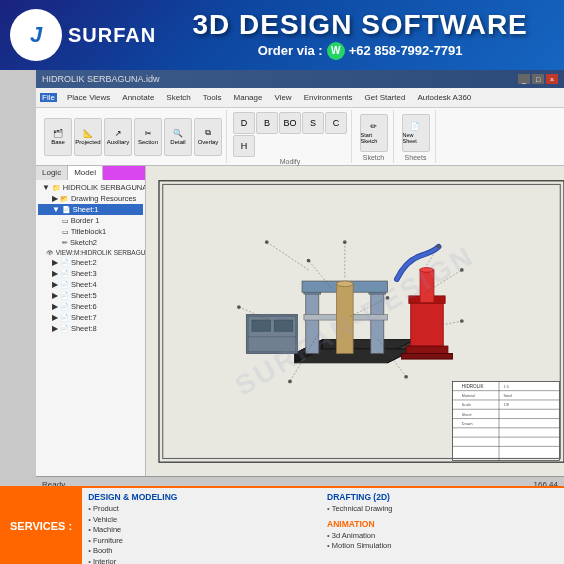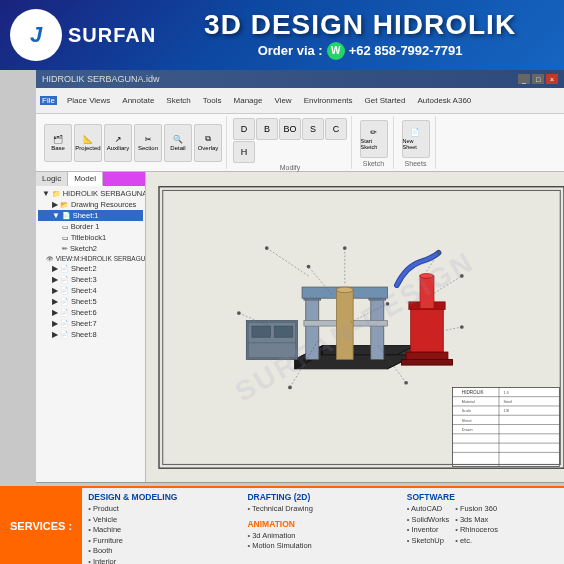--- a/index.html
+++ b/index.html
@@ -80,21 +80,21 @@
     }
     .win-btn {
       width: 12px; height: 10px; font-size: 7px; color: #fff;
       background: #666; border: none; cursor: pointer;
       display: flex; align-items: center; justify-content: center;
     }
 
     
     .menu-bar {
       background: #f0f0f0;
-      height: 26px;
+      height: 20px;
       display: flex; align-items: center;
       padding: 0 4px; gap: 8px;
       border-bottom: 1px solid #ccc;
     }
     .menu-item {
       font-size: 8px; color: #333; cursor: pointer; padding: 0 2px;
     }
     .menu-item.active { background: #316AC5; color: #fff; }
 
     
@@ -237,21 +237,21 @@
 <div class="top-banner">
   <div class="logo-area">
     <div class="logo-circle">
       <span class="logo-j">J</span>
     </div>
     <div class="logo-text">
       <span class="logo-surfan">SURFAN</span>
     </div>
   </div>
   <div class="banner-title-area">
-    <div class="banner-title">3D DESIGN HIDROLIK</div>
+    <div class="banner-title">3D DESIGN SOFTWARE</div>
     <div class="banner-contact">
       <span>Order via :</span>
       <span class="wa-icon">W</span>
       <span>+62 858-7992-7791</span>
     </div>
   </div>
 </div>
 
 <div class="cad-app">
 
@@ -572,32 +572,15 @@
 
     <div class="service-col">
       <div class="service-col-title">DRAFTING (2D)</div>
       <div class="service-item">Technical Drawing</div>
       <div class="service-col-title orange" style="margin-top:4px;">ANIMATION</div>
       <div class="service-item">3d Animation</div>
       <div class="service-item">Motion Simulation</div>
     </div>
 
 
-    <div class="service-col">
-      <div class="service-col-title">SOFTWARE</div>
-      <div style="display:flex;gap:6px;">
-        <div>
-          <div class="service-item">AutoCAD</div>
-          <div class="service-item">SolidWorks</div>
-          <div class="service-item">Inventor</div>
-          <div class="service-item">SketchUp</div>
-        </div>
-        <div>
-          <div class="service-item">Fusion 360</div>
-          <div class="service-item">3ds Max</div>
-          <div class="service-item">Rhinoceros</div>
-          <div class="service-item">etc.</div>
-        </div>
-      </div>
-    </div>
 
   </div>
 </div>
 
 </body></html>

